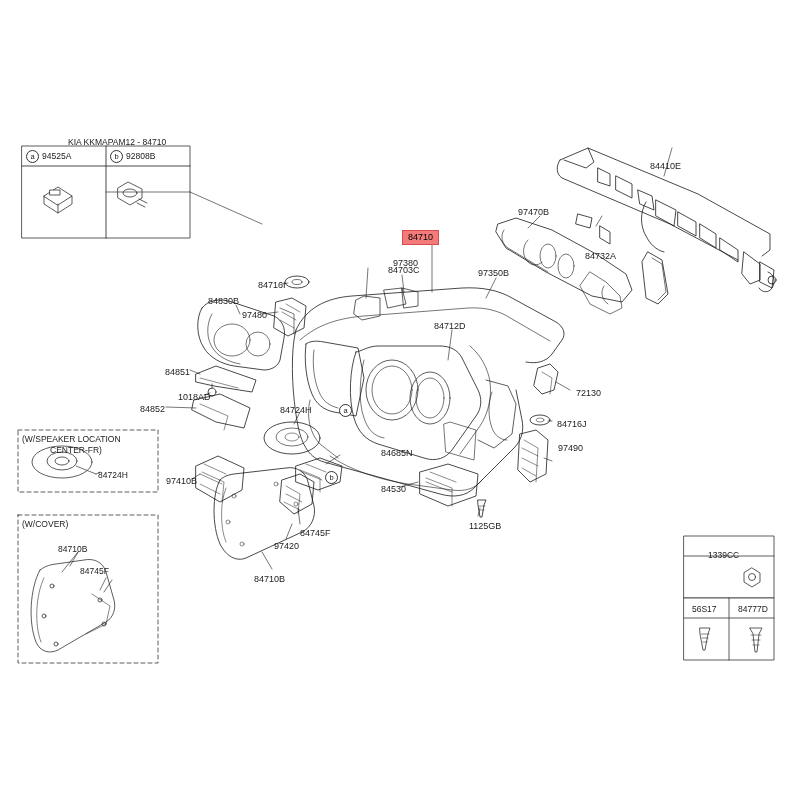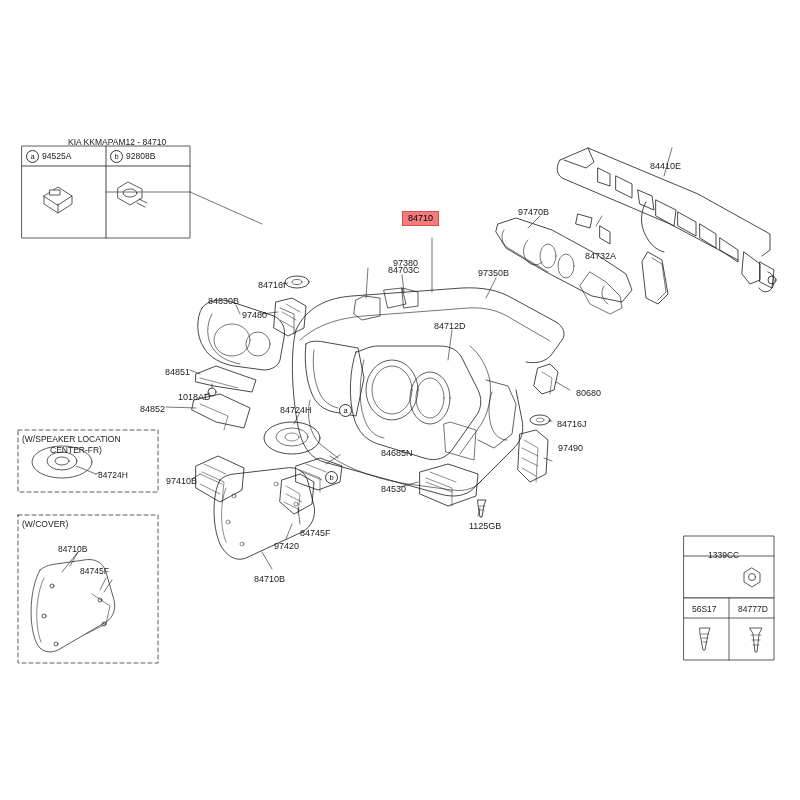--- a/index.html
+++ b/index.html
@@ -308,30 +308,30 @@
   <div class="boxlabel" style="left:58px; top:544px;">84710B</div>
   <div class="boxlabel" style="left:80px; top:566px;">84745F</div>
 
   <div class="boxlabel" style="left:708px; top:550px;text-align:center;">1339CC</div>
   <div class="boxlabel" style="left:692px; top:604px;">56S17</div>
   <div class="boxlabel" style="left:738px; top:604px;">84777D</div>
 
   <div class="lbl" style="left:650px; top:137px;margin-top:24px;">84410E</div>
   <div class="lbl" style="left:518px; top:207px;">97470B</div>
   <div class="lbl" style="left:585px; top:207px;margin-top:44px;">84732A</div>
-  <div class="lbl hl" style="left:402px; top:211px;">84710</div>
+  <div class="lbl hl" style="left:402px; top:230px;">84710</div>
   <div class="lbl" style="left:357px; top:258px;margin-left:36px;">97380</div>
   <div class="lbl" style="left:388px; top:265px;">84703C</div>
   <div class="lbl" style="left:478px; top:268px;">97350B</div>
   <div class="lbl" style="left:258px; top:280px;">84716I</div>
   <div class="lbl" style="left:208px; top:296px;">84830B</div>
   <div class="lbl" style="left:242px; top:310px;">97480</div>
   <div class="lbl" style="left:434px; top:321px;">84712D</div>
   <div class="lbl" style="left:165px; top:367px;">84851</div>
-  <div class="lbl" style="left:576px; top:388px;">80680</div>
+  <div class="lbl" style="left:576px; top:388px;">72130</div>
   <div class="lbl" style="left:178px; top:392px;">1018AD</div>
   <div class="lbl" style="left:140px; top:404px;">84852</div>
   <div class="lbl" style="left:280px; top:405px;">84724H</div>
   <div class="lbl" style="left:557px; top:419px;">84716J</div>
   <div class="lbl" style="left:333px; top:448px;padding-left:48px;">84685N</div>
   <div class="lbl" style="left:558px; top:443px;">97490</div>
   <div class="lbl" style="left:166px; top:476px;">97410B</div>
   <div class="lbl" style="left:381px; top:484px;">84530</div>
   <div class="lbl" style="left:469px; top:521px;">1125GB</div>
   <div class="lbl" style="left:300px; top:528px;">84745F</div>

